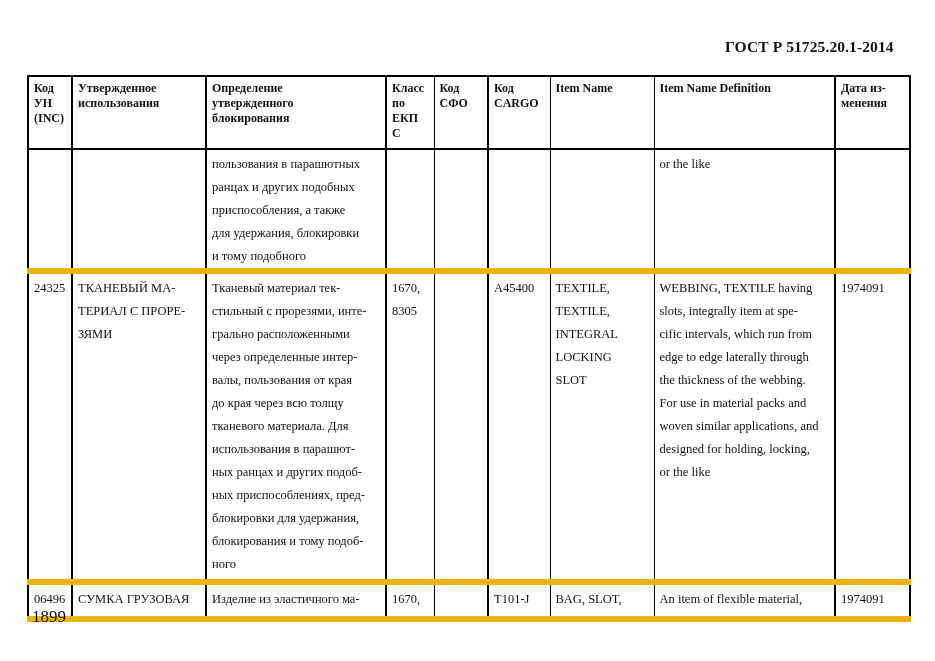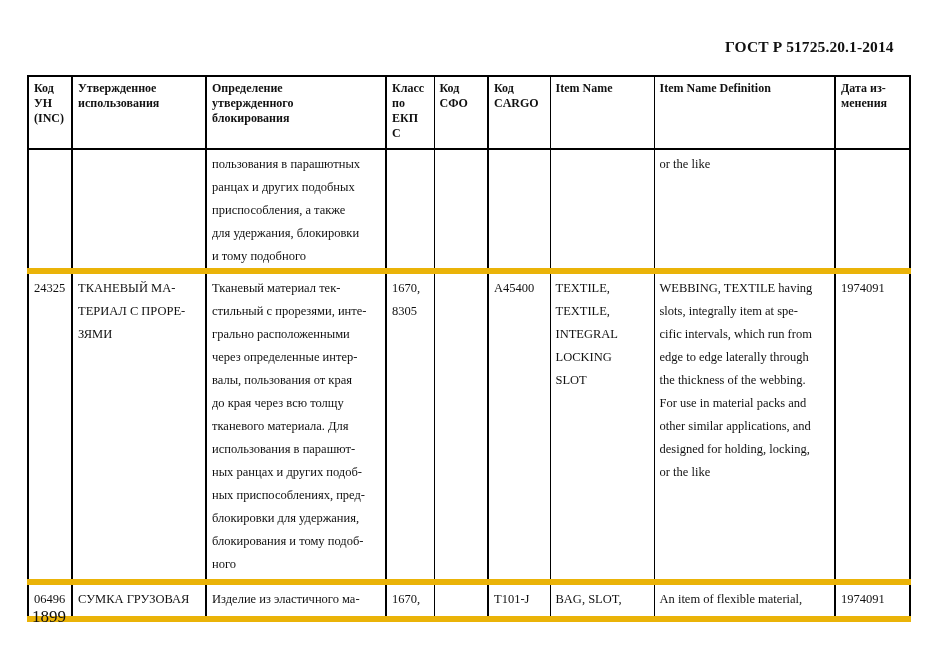--- a/index.html
+++ b/index.html
@@ -137,21 +137,21 @@
           <span>LOCKING</span>
           <span>SLOT</span>
         </td>
       <td class="cell-lines">
           <span>WEBBING, TEXTILE having</span>
           <span>slots, integrally item at spe-</span>
           <span>cific intervals, which run from</span>
           <span>edge to edge laterally through</span>
           <span>the thickness of the webbing.</span>
           <span>For use in material packs and</span>
-          <span>other similar applications, and</span>
+          <span>woven similar applications, and</span>
           <span>designed for holding, locking,</span>
           <span>or the like</span>
         </td>
       <td class="date">1974091</td>
     </tr>
     <tr class="row-last">
       <td>06496</td>
       <td class="cell-lines">
           <span>СУМКА ГРУЗОВАЯ</span>
         </td>

